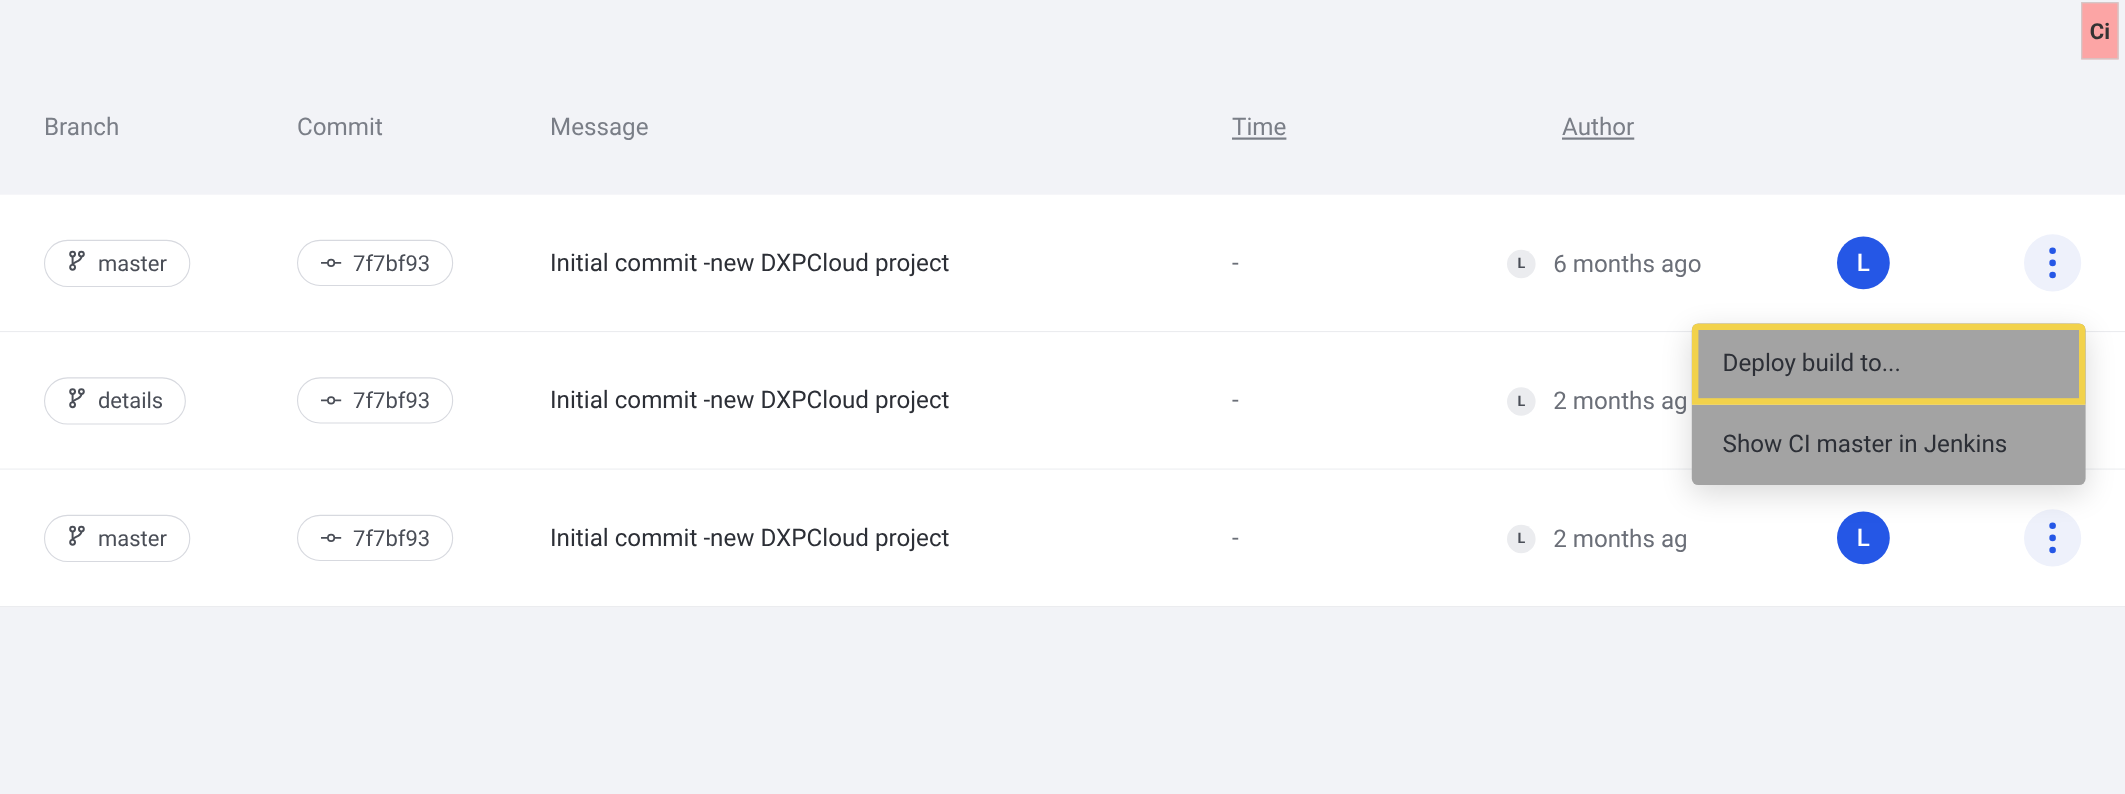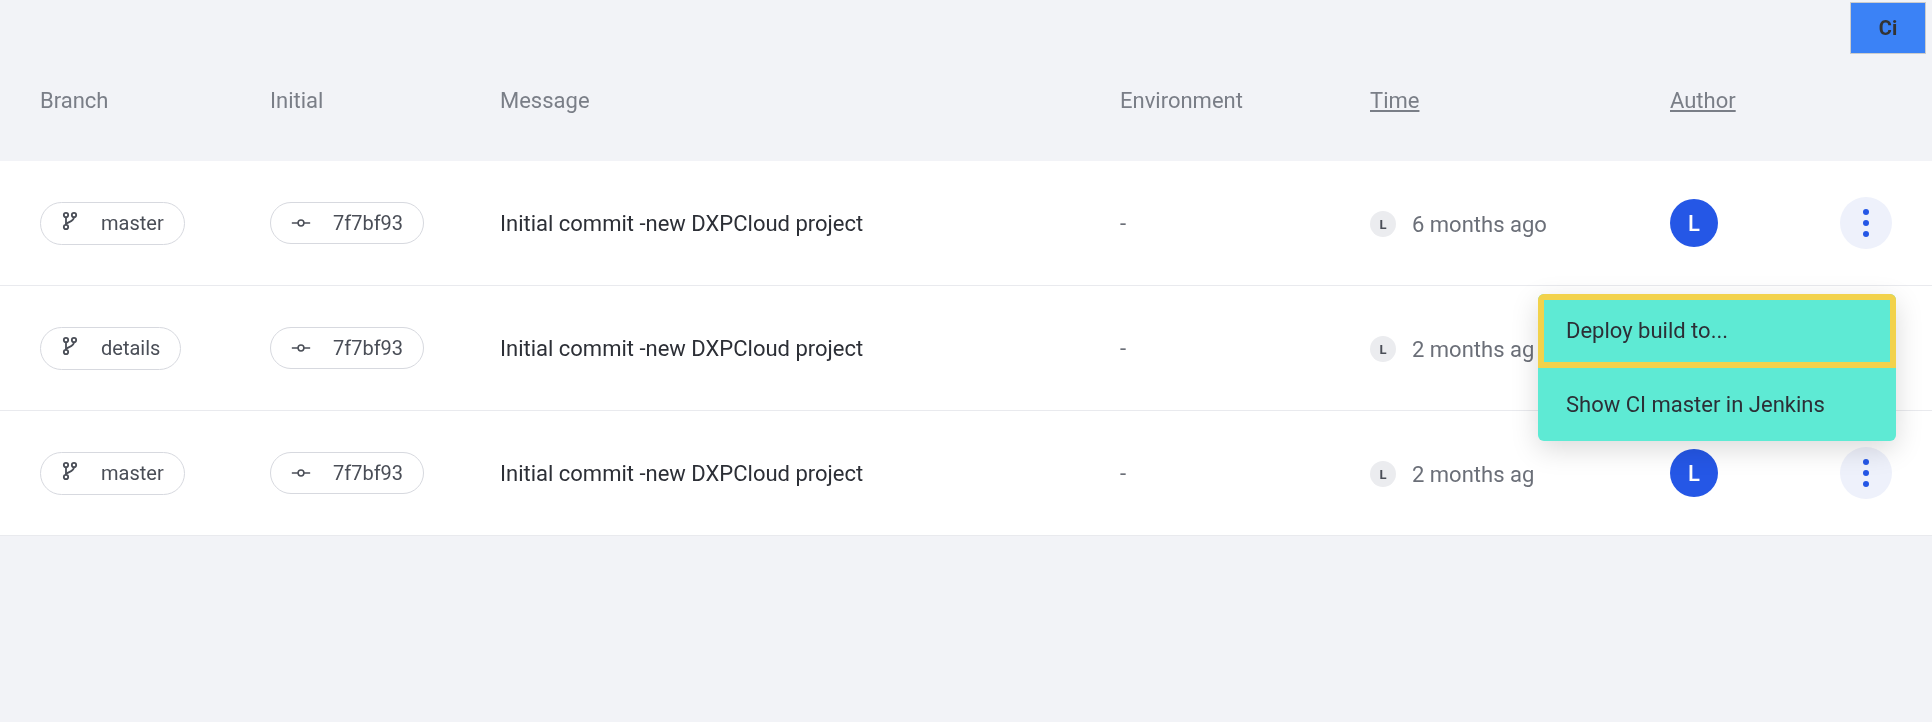--- a/index.html
+++ b/index.html
@@ -9,33 +9,34 @@
       color: #333;
       width: 1932px;
       height: 722px;
       overflow: hidden;
       position: relative;
     }
     .ci-badge {
       position: absolute;
       top: 2px;
       right: 6px;
-      width: 76px;
+      width: 34px;
       height: 52px;
-      background: #3b82f6;
+      background: #fca5a5;
       border: 1px solid #ccc;
       display: flex;
       align-items: center;
       justify-content: center;
       font-weight: 700;
       font-size: 20px;
       color: #333;
     }
     .table-wrap {
       padding-top: 88px;
+      margin-top: 16px;
     }
     .header-row {
       display: flex;
       padding: 0 40px 48px 40px;
       color: #7a7e87;
       font-size: 22px;
     }
     .col-branch { width: 230px; }
     .col-commit { width: 230px; }
     .col-message { width: 620px; }
@@ -48,21 +49,21 @@
       align-items: center;
       padding: 36px 40px;
       background: #fff;
       border-bottom: 1px solid #e9eaee;
       font-size: 22px;
       color: #2c2f36;
     }
     .pill {
       display: inline-flex;
       align-items: center;
-      gap: 22px;
+      gap: 10px;
       padding: 8px 20px;
       border: 1.5px solid #d7d9df;
       border-radius: 999px;
       font-size: 20px;
       color: #4a4e57;
       background: #fff;
     }
     .branch-icon svg { width: 18px; height: 20px; }
     .commit-icon svg { width: 20px; height: 14px; }
     .env-dash { color: #6b6f78; }
@@ -112,21 +113,21 @@
     .kebab-dots span {
       width: 6px; height: 6px;
       border-radius: 50%;
       background: #2557e6;
     }
     .dropdown {
       position: absolute;
       top: 294px;
       right: 36px;
       width: 358px;
-      background: #5eead4;
+      background: #a3a3a3;
       border-radius: 6px;
       box-shadow: 0 8px 28px rgba(0,0,0,0.15);
       z-index: 10;
       overflow: hidden;
     }
     .dropdown-item {
       padding: 24px 28px;
       font-size: 22px;
       color: #2c2f36;
       cursor: pointer;
@@ -140,23 +141,22 @@
   </style>
 </head>
 <body>
 
 <div class="ci-badge">Ci</div>
 
 <div class="table-wrap">
 
   <div class="header-row">
     <div class="col-branch">Branch</div>
-    <div class="col-commit">Initial</div>
+    <div class="col-commit">Commit</div>
     <div class="col-message">Message</div>
-    <div class="col-env">Environment</div>
     <div class="col-time">Time</div>
     <div class="col-author">Author</div>
     <div class="col-actions"></div>
   </div>
 
   <div class="data-row">
     <div class="col-branch">
       <span class="pill">
         <span class="branch-icon">
           <svg viewBox="0 0 16 20" fill="none" stroke="#4a4e57" stroke-width="1.8">

